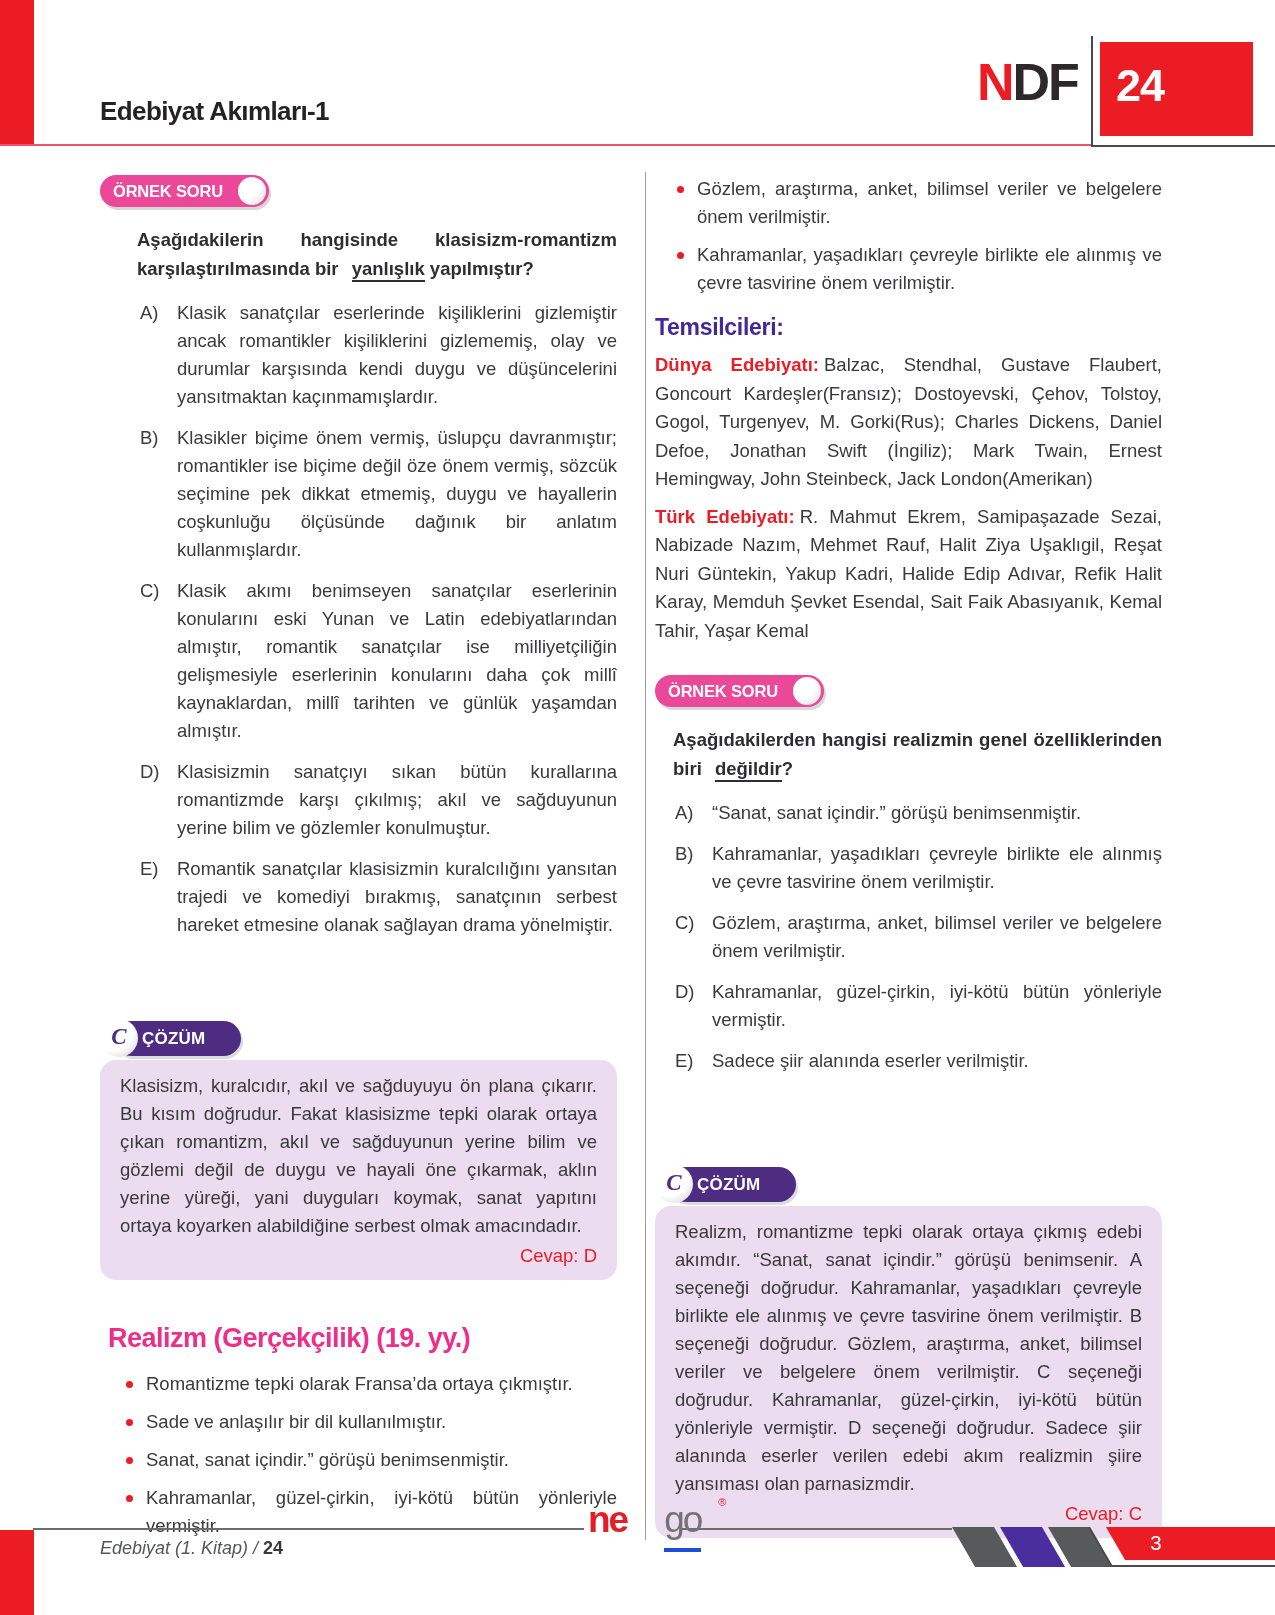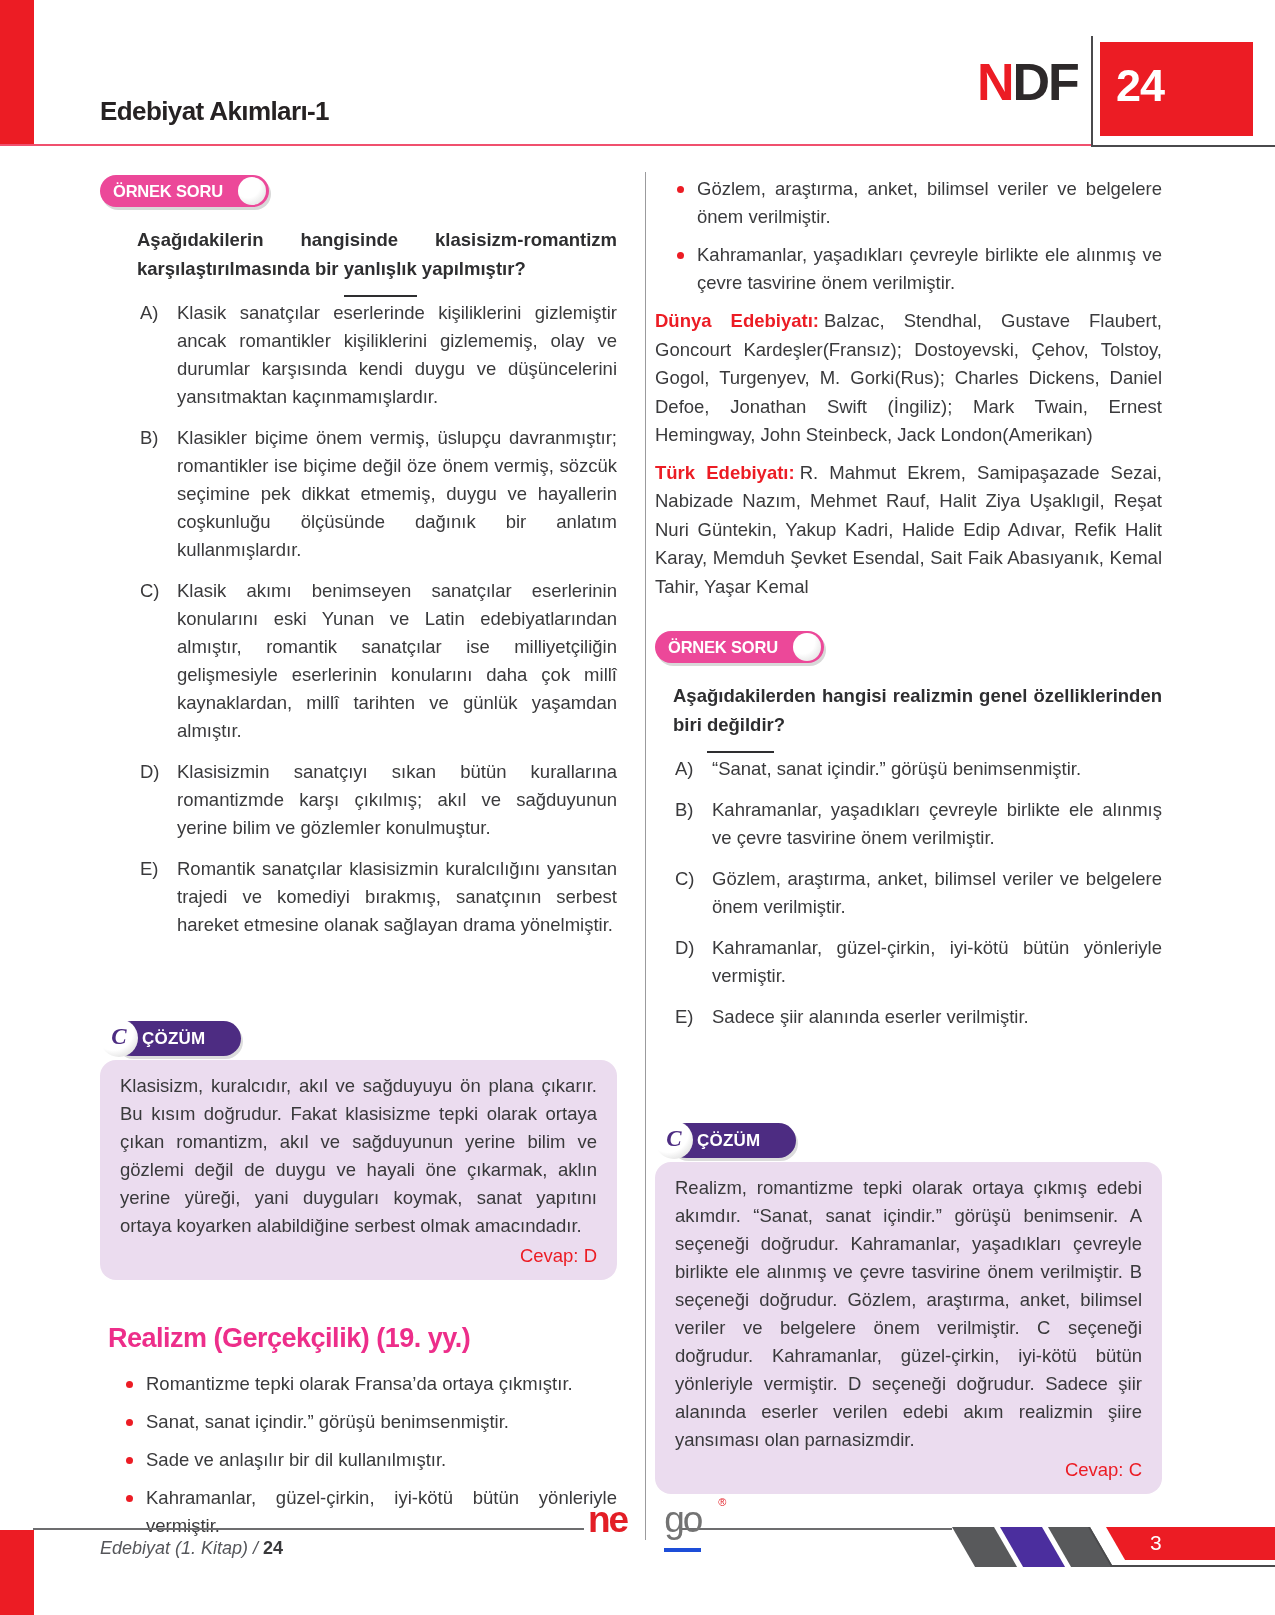--- a/index.html
+++ b/index.html
@@ -33,21 +33,21 @@
   .badge-cz{display:inline-block;position:relative;background:#4D2C82;color:#fff;font-weight:bold;
     font-size:17px;letter-spacing:0.2px;padding:7px 36px 7px 28px;border-radius:19px;margin-left:14px;
     box-shadow:2px 3px 0 rgba(168,168,168,.4);line-height:21px;}
   .badge-cz .ball{position:absolute;left:-14px;top:-2px;width:38px;height:38px;border-radius:50%;
     background:radial-gradient(circle at 35% 30%, #ffffff 55%, #cccccc);color:#4D2C82;
     font-family:"Liberation Serif", serif;font-style:italic;font-weight:bold;font-size:23px;
     text-align:center;line-height:36px;}
   
   .q-intro{font-weight:bold;color:#2E2E30;text-align:justify;margin:14px 0 16px 37px;line-height:29px;}
   .col-right .q-intro{margin-left:18px;}
-  .u{border-bottom:2px solid #2E2E30;padding-bottom:16px;}
+  .u{border-bottom:2px solid #2E2E30;padding-bottom:1px;margin-left:8px;}
   .opt{display:flex;margin:0 0 13px 40px;}
   .col-right .opt{margin-left:20px;}
   .opt-letter{flex:0 0 37px;}
   .opt-text{flex:1;text-align:justify;}
   
   .bullet{position:relative;padding-left:22px;margin:0 0 10px 24px;text-align:justify;}
   .col-right .top-bullets .bullet{margin-left:20px;}
   .bdot{position:absolute;left:2px;top:11px;width:7px;height:7px;border-radius:50%;background:#EC1C24;}
   
   .cz-wrap{margin-top:82px;position:relative;z-index:2;}
@@ -133,33 +133,34 @@
     <span class="badge-cz"><span class="ball">C</span><span>ÇÖZÜM</span></span>
   </div>
   <div class="sol-box">
     <span>Klasisizm, kuralcıdır, akıl ve sağduyuyu ön plana çıkarır. Bu kısım doğrudur. Fakat klasisizme tepki olarak ortaya çıkan romantizm, akıl ve sağduyunun yerine bilim ve gözlemi değil de duygu ve hayali öne çıkarmak, aklın yerine yüreği, yani duyguları koymak, sanat yapıtını ortaya koyarken alabildiğine serbest olmak amacındadır.</span>
     <div class="sol-answer">Cevap: D</div>
   </div>
 
   <h2 class="sec-heading">Realizm (Gerçekçilik) (19. yy.)</h2>
   <div>
     <div class="bullet"><span class="bdot"></span><span>Romantizme tepki olarak Fransa’da ortaya çıkmıştır.</span></div>
+    <div class="bullet"><span class="bdot"></span><span>Sade ve anlaşılır bir dil kullanılmıştır.</span></div>
     <div class="bullet"><span class="bdot"></span><span>Sanat, sanat içindir.” görüşü benimsenmiştir.</span></div>
-    <div class="bullet"><span class="bdot"></span><span>Sade ve anlaşılır bir dil kullanılmıştır.</span></div>
     <div class="bullet"><span class="bdot"></span><span>Kahramanlar, güzel-çirkin, iyi-kötü bütün yönleriyle vermiştir.</span></div>
   </div>
 </div>
 
 <div class="col col-right">
 
   <div class="top-bullets">
     <div class="bullet"><span class="bdot"></span><span>Gözlem, araştırma, anket, bilimsel veriler ve belgelere önem verilmiştir.</span></div>
     <div class="bullet"><span class="bdot"></span><span>Kahramanlar, yaşadıkları çevreyle birlikte ele alınmış ve çevre tasvirine önem verilmiştir.</span></div>
   </div>
 
+  <h3 class="rep-heading">Temsilcileri:</h3>
   <p class="rep-para"><span class="rep-label">Dünya Edebiyatı:</span><span>Balzac, Stendhal, Gustave Flaubert, Goncourt Kardeşler(Fransız); Dostoyevski, Çehov, Tolstoy, Gogol, Turgenyev, M. Gorki(Rus); Charles Dickens, Daniel Defoe, Jonathan Swift (İngiliz); Mark Twain, Ernest Hemingway, John Steinbeck, Jack London(Amerikan)</span></p>
   <p class="rep-para"><span class="rep-label">Türk Edebiyatı:</span><span>R. Mahmut Ekrem, Samipaşazade Sezai, Nabizade Nazım, Mehmet Rauf, Halit Ziya Uşaklıgil, Reşat Nuri Güntekin, Yakup Kadri, Halide Edip Adıvar, Refik Halit Karay, Memduh Şevket Esendal, Sait Faik Abasıyanık, Kemal Tahir, Yaşar Kemal</span></p>
 
   <div class="badge-row" style="margin-top:30px;">
     <span class="badge-os"><span>ÖRNEK SORU</span><span class="ball"></span></span>
   </div>
 
   <p class="q-intro"><span>Aşağıdakilerden hangisi realizmin genel özelliklerinden biri </span><span class="u">değildir</span><span>?</span></p>
 
   <div class="opts">

